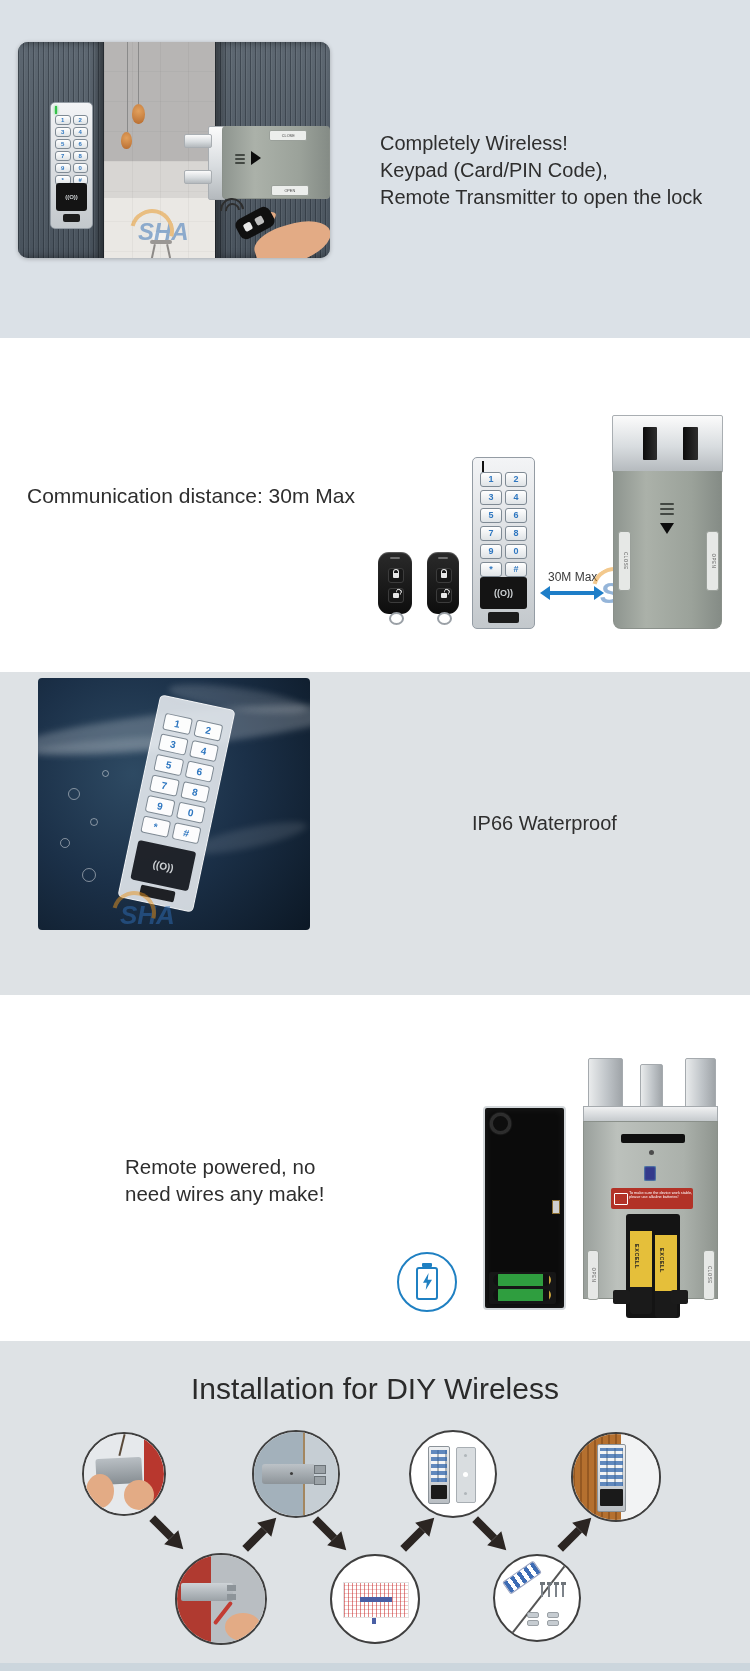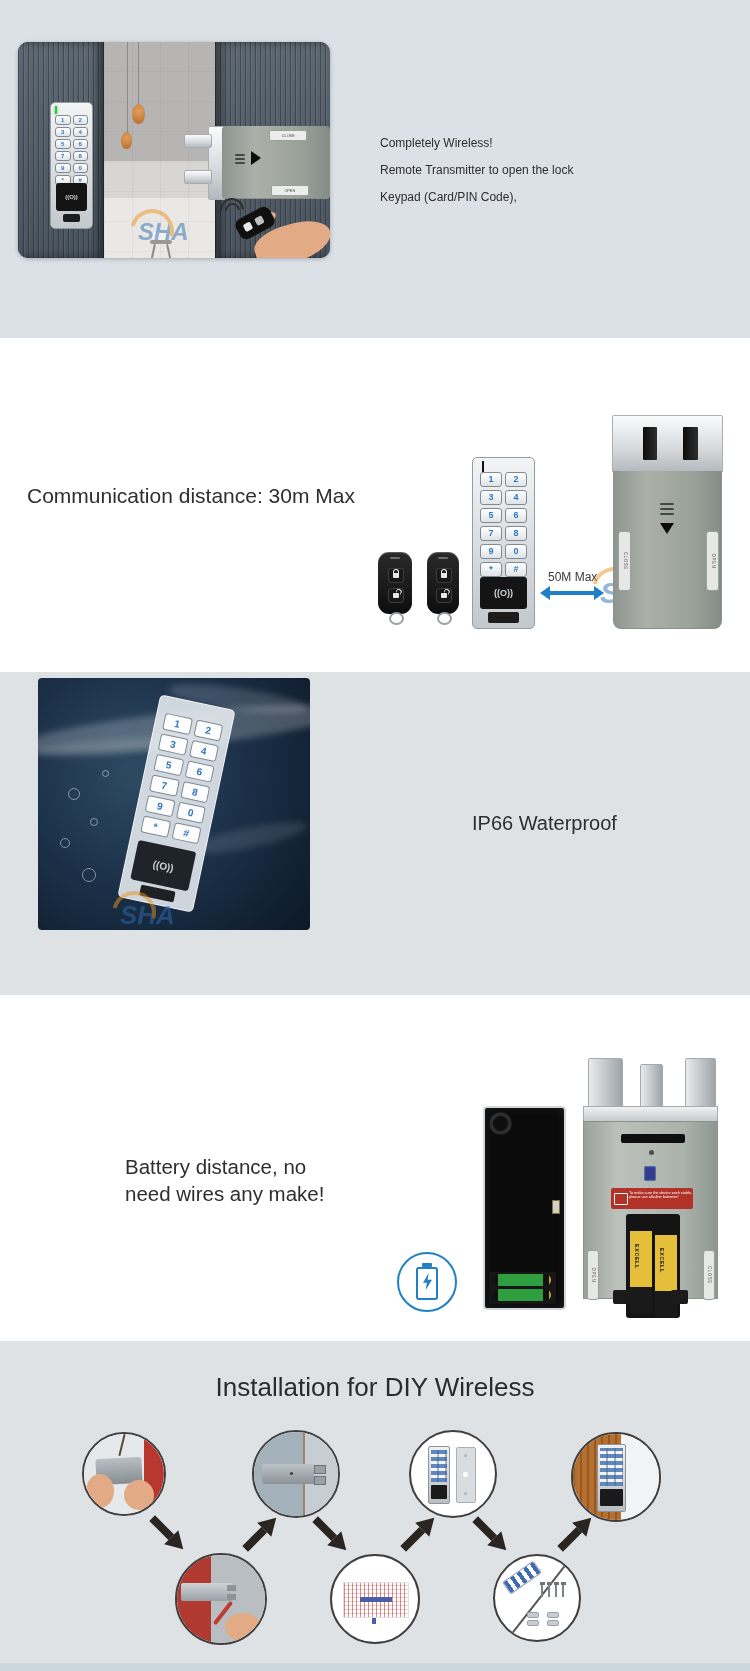--- a/index.html
+++ b/index.html
@@ -8,25 +8,25 @@
   .sec{position:absolute;left:0;width:750px;}
   .s1{top:0;height:338px;background:#dbe1e7;}
   .s2{top:338px;height:334px;background:#ffffff;}
   .s3{top:672px;height:323px;background:#dee2e5;}
   .s4{top:995px;height:346px;background:#ffffff;}
   .s5{top:1341px;height:322px;background:#dee2e5;}
   .strip{top:1663px;height:8px;background:#ccd6dd;}
   .abs{position:absolute;}
 
   
-  .hero-text{left:380px;top:130px;font-size:12px;line-height:27px;color:#2e2e2e;}
+  .hero-text{left:380px;top:130px;font-size:20px;line-height:27px;color:#2e2e2e;}
   .dist-text{left:27px;top:146px;font-size:21px;color:#2e2e2e;}
   .wp-text{left:472px;top:140px;font-size:20px;color:#2e2e2e;}
   .bat-text{left:125px;top:158px;font-size:20.5px;line-height:27px;color:#2e2e2e;}
-  .inst-title{left:0;top:31px;width:750px;text-align:center;font-size:26px;color:#2b2b2b;}
+  .inst-title{left:0;top:31px;width:750px;text-align:center;font-size:30px;color:#2b2b2b;}
 
   
   .hero-img{left:18px;top:42px;width:312px;height:216px;border-radius:10px;overflow:hidden;
             box-shadow:0 1px 4px rgba(0,0,0,.25);}
   .wood{background:#57616b;background-image:
         repeating-linear-gradient(90deg,rgba(12,18,26,.35) 0 1px,rgba(255,255,255,.05) 1px 2px,rgba(0,0,0,0) 2px 5px),
         linear-gradient(180deg,#5e6872,#49535d);}
   .wood-l{left:0;top:0;width:86px;height:216px;box-shadow:inset -6px 0 8px rgba(0,0,0,.45);}
   .wood-r{left:197px;top:0;width:115px;height:216px;box-shadow:inset 6px 0 8px rgba(0,0,0,.45);}
   .bath{left:86px;top:0;width:111px;height:216px;
@@ -245,22 +245,22 @@
           <div class="abs" style="left:7px;top:7px;width:8px;height:8px;background:#e8e8e8;border-radius:2px;"></div>
           <div class="abs" style="left:20px;top:7px;width:8px;height:8px;background:#bfbfbf;border-radius:2px;"></div>
         </div>
       </div>
 
       <div class="abs wm" style="left:120px;top:176px;font-size:24px;"><span>SHA</span></div>
     </div>
 
     <div class="abs hero-text">
       <div>Completely Wireless!</div>
+      <div>Keypad (Card/PIN Code),</div>
       <div>Remote Transmitter to open the lock</div>
-      <div>Keypad (Card/PIN Code),</div>
     </div>
   </div>
 
   <div class="sec s2">
     <div class="abs dist-text">Communication distance: 30m Max</div>
 
     <div class="abs remote" style="left:378px;top:214px;width:34px;height:62px;">
       <div class="slit"></div>
       <div class="rbtn" style="top:16px;">
           <span class="plock"></span>
@@ -296,21 +296,21 @@
           <span class="key">0</span>
           <span class="key">*</span>
           <span class="key">#</span>
         </div>
       <div class="rfid">
           <span>((O))</span>
         </div>
       <div class="slot"></div>
     </div>
 
-    <div class="abs dist-label">50M Max</div>
+    <div class="abs dist-label">30M Max</div>
     <div class="abs dbl-arrow">
       <div class="bar"></div>
         <div class="hl"></div>
         <div class="hr"></div>
     </div>
 
     <div class="abs wm" style="left:600px;top:238px;font-size:30px;z-index:1;"><span>SHA</span></div>
 
     <div class="abs" style="left:612px;top:77px;width:111px;height:215px;z-index:2;">
       <div class="abs cap" style="left:0;top:0;width:109px;height:56px;"></div>
@@ -364,21 +364,21 @@
           <div class="slot"></div>
         </div>
       </div>
       <div class="abs wm" style="left:82px;top:222px;font-size:26px;"><span>SHA</span></div>
     </div>
     <div class="abs wp-text">IP66 Waterproof</div>
   </div>
 
   <div class="sec s4">
     <div class="abs bat-text">
-      <div>Battery distance, no</div>
+      <div>Remote powered, no</div>
       <div>need wires any make!</div>
     </div>
 
     <div class="abs bat-circle">
       <div class="bat-out"></div>
         <div class="bat-cap"></div>
         <div class="bolt"></div>
     </div>
 
     <div class="abs kpback">

